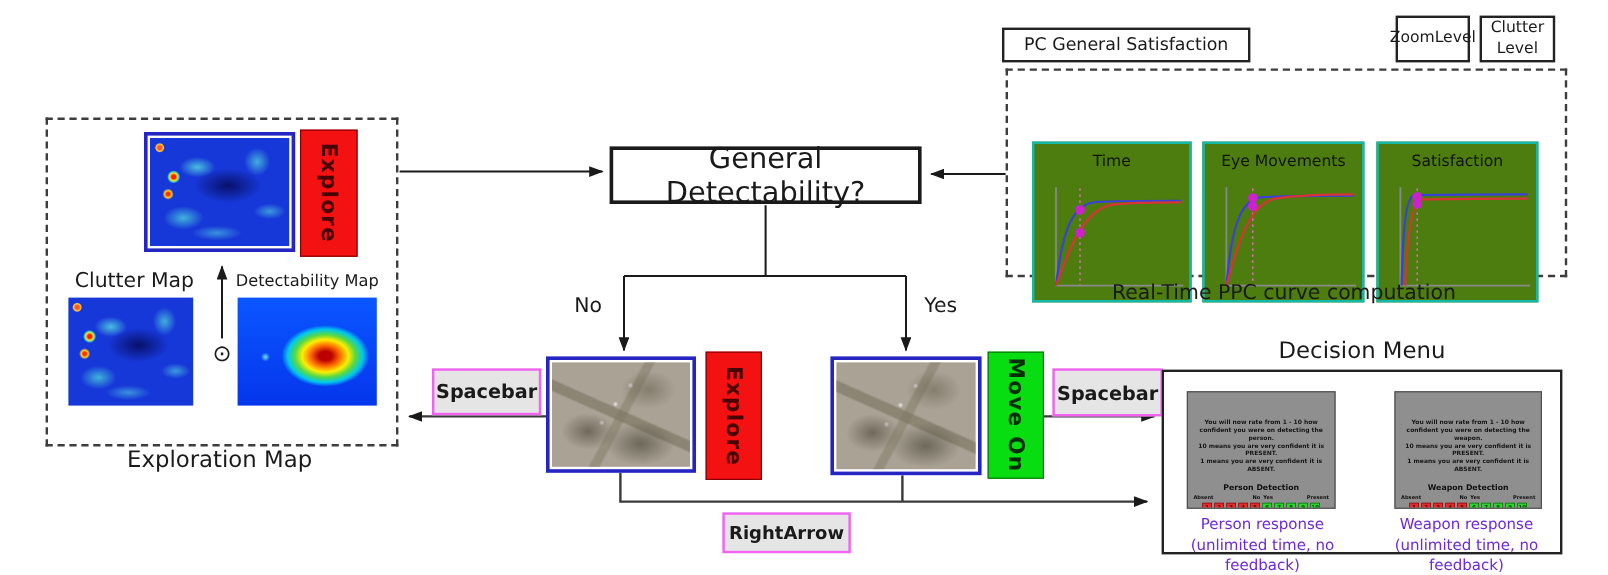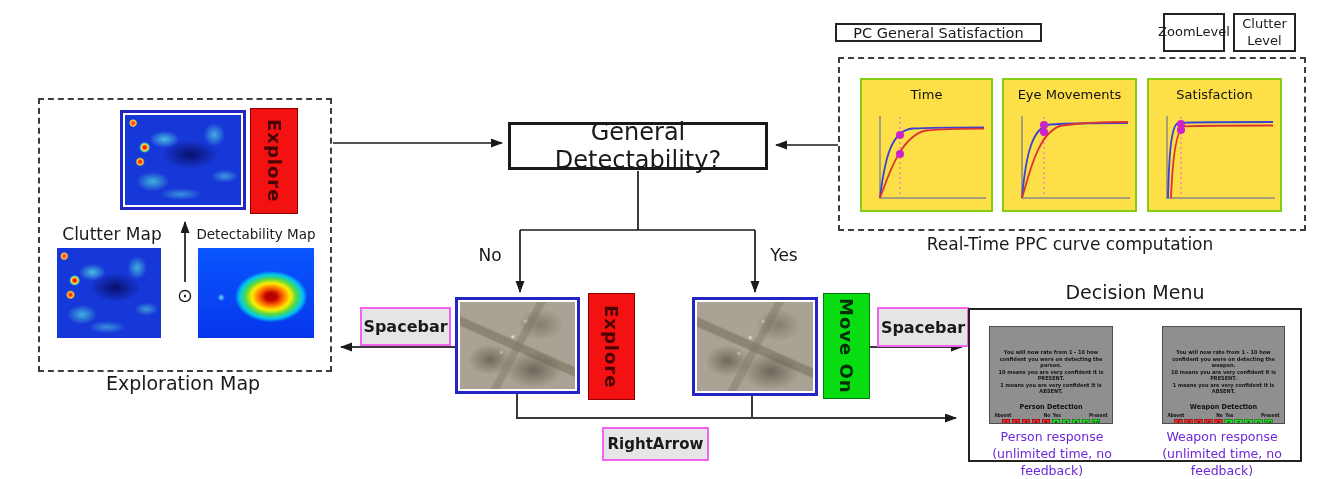--- a/index.html
+++ b/index.html
@@ -47,21 +47,21 @@
       radial-gradient(circle 3px at 46% 40%, rgba(240,240,245,.9), rgba(240,240,245,0) 80%),
       radial-gradient(circle 3px at 57% 22%, rgba(235,238,245,.8), rgba(235,238,245,0) 80%),
       radial-gradient(circle 3px at 36% 58%, rgba(235,238,245,.8), rgba(235,238,245,0) 80%),
       linear-gradient(24deg, rgba(0,0,0,0) 45%, rgba(125,117,98,.65) 46.5%, rgba(125,117,98,.65) 52%, rgba(0,0,0,0) 53.5%),
       linear-gradient(-62deg, rgba(0,0,0,0) 46%, rgba(134,126,106,.55) 47.5%, rgba(134,126,106,.55) 51.5%, rgba(0,0,0,0) 53%),
       #aaa295;
   }
   .red-btn{background:#f31111;border:1px solid #8a0000;color:#480404;}
   .green-btn{background:#08dd12;border:1px solid #057a0a;color:#062e06;}
   
-  .plot{position:absolute;border:2px solid #84cc16;background:#fde047;box-sizing:border-box;}
+  .plot{position:absolute;border:2px solid #14b8a6;background:#4d7c0f;box-sizing:border-box;margin-top:40px;}
   .plot-title{position:absolute;left:0;right:0;top:7px;text-align:center;font-size:13px;color:#111;}
   .plot svg{position:absolute;left:0;top:0;}
   
   .screen{position:absolute;width:124px;height:98px;background:#8f8f8f;border:1px solid #4e4e4e;box-sizing:border-box;overflow:hidden;}
   .ms-inner{width:200%;height:200%;transform:scale(.5);transform-origin:0 0;position:relative;}
   .ms-instr{margin-top:22px;padding:0 10px;font-size:10px;font-weight:bold;line-height:1.3;text-align:center;color:#161616;}
   .ms-heading{margin-top:16px;text-align:center;font-size:13px;font-weight:bold;color:#111;}
   .ms-labels{position:relative;height:11px;margin-top:5px;font-size:8.5px;font-weight:bold;color:#111;}
   .ms-absent{position:absolute;left:9px;top:0;}
   .ms-noyes{position:absolute;left:44%;top:0;display:flex;gap:5px;}
@@ -132,21 +132,21 @@
 
   <div class="abs img-frame" style="left:692px;top:297px;width:126px;height:99px;">
     <div class="aerial"></div>
   </div>
   <div class="abs vbox green-btn" style="left:823px;top:293px;width:45px;height:104px;">
     <span class="vtext">Move On</span>
   </div>
   <div class="abs keycap" style="left:877px;top:307px;width:88px;height:36px;font-size:16px;">Spacebar</div>
   <div class="abs keycap" style="left:602px;top:427px;width:103px;height:30px;font-size:15px;">RightArrow</div>
 
-  <div class="abs label solid-box" style="left:835px;top:23px;width:207px;height:19px;font-size:14.5px;box-sizing:border-box;">PC General Satisfaction</div>
+  <div class="abs label solid-box" style="left:835px;top:23px;width:207px;height:29px;font-size:14.5px;box-sizing:border-box;">PC General Satisfaction</div>
   <div class="abs solid-box" style="left:1163px;top:13px;width:62px;height:39px;box-sizing:border-box;display:flex;flex-direction:row;align-items:center;justify-content:center;font-size:13px;line-height:1.25;">
     <span>Zoom</span>
     <span>Level</span>
   </div>
   <div class="abs solid-box" style="left:1233px;top:13px;width:63px;height:39px;box-sizing:border-box;display:flex;flex-direction:column;align-items:center;justify-content:center;font-size:13px;line-height:1.25;">
     <span>Clutter</span>
     <span>Level</span>
   </div>
   <div class="abs dashed" style="left:838px;top:57px;width:464px;height:170px;"></div>
 

